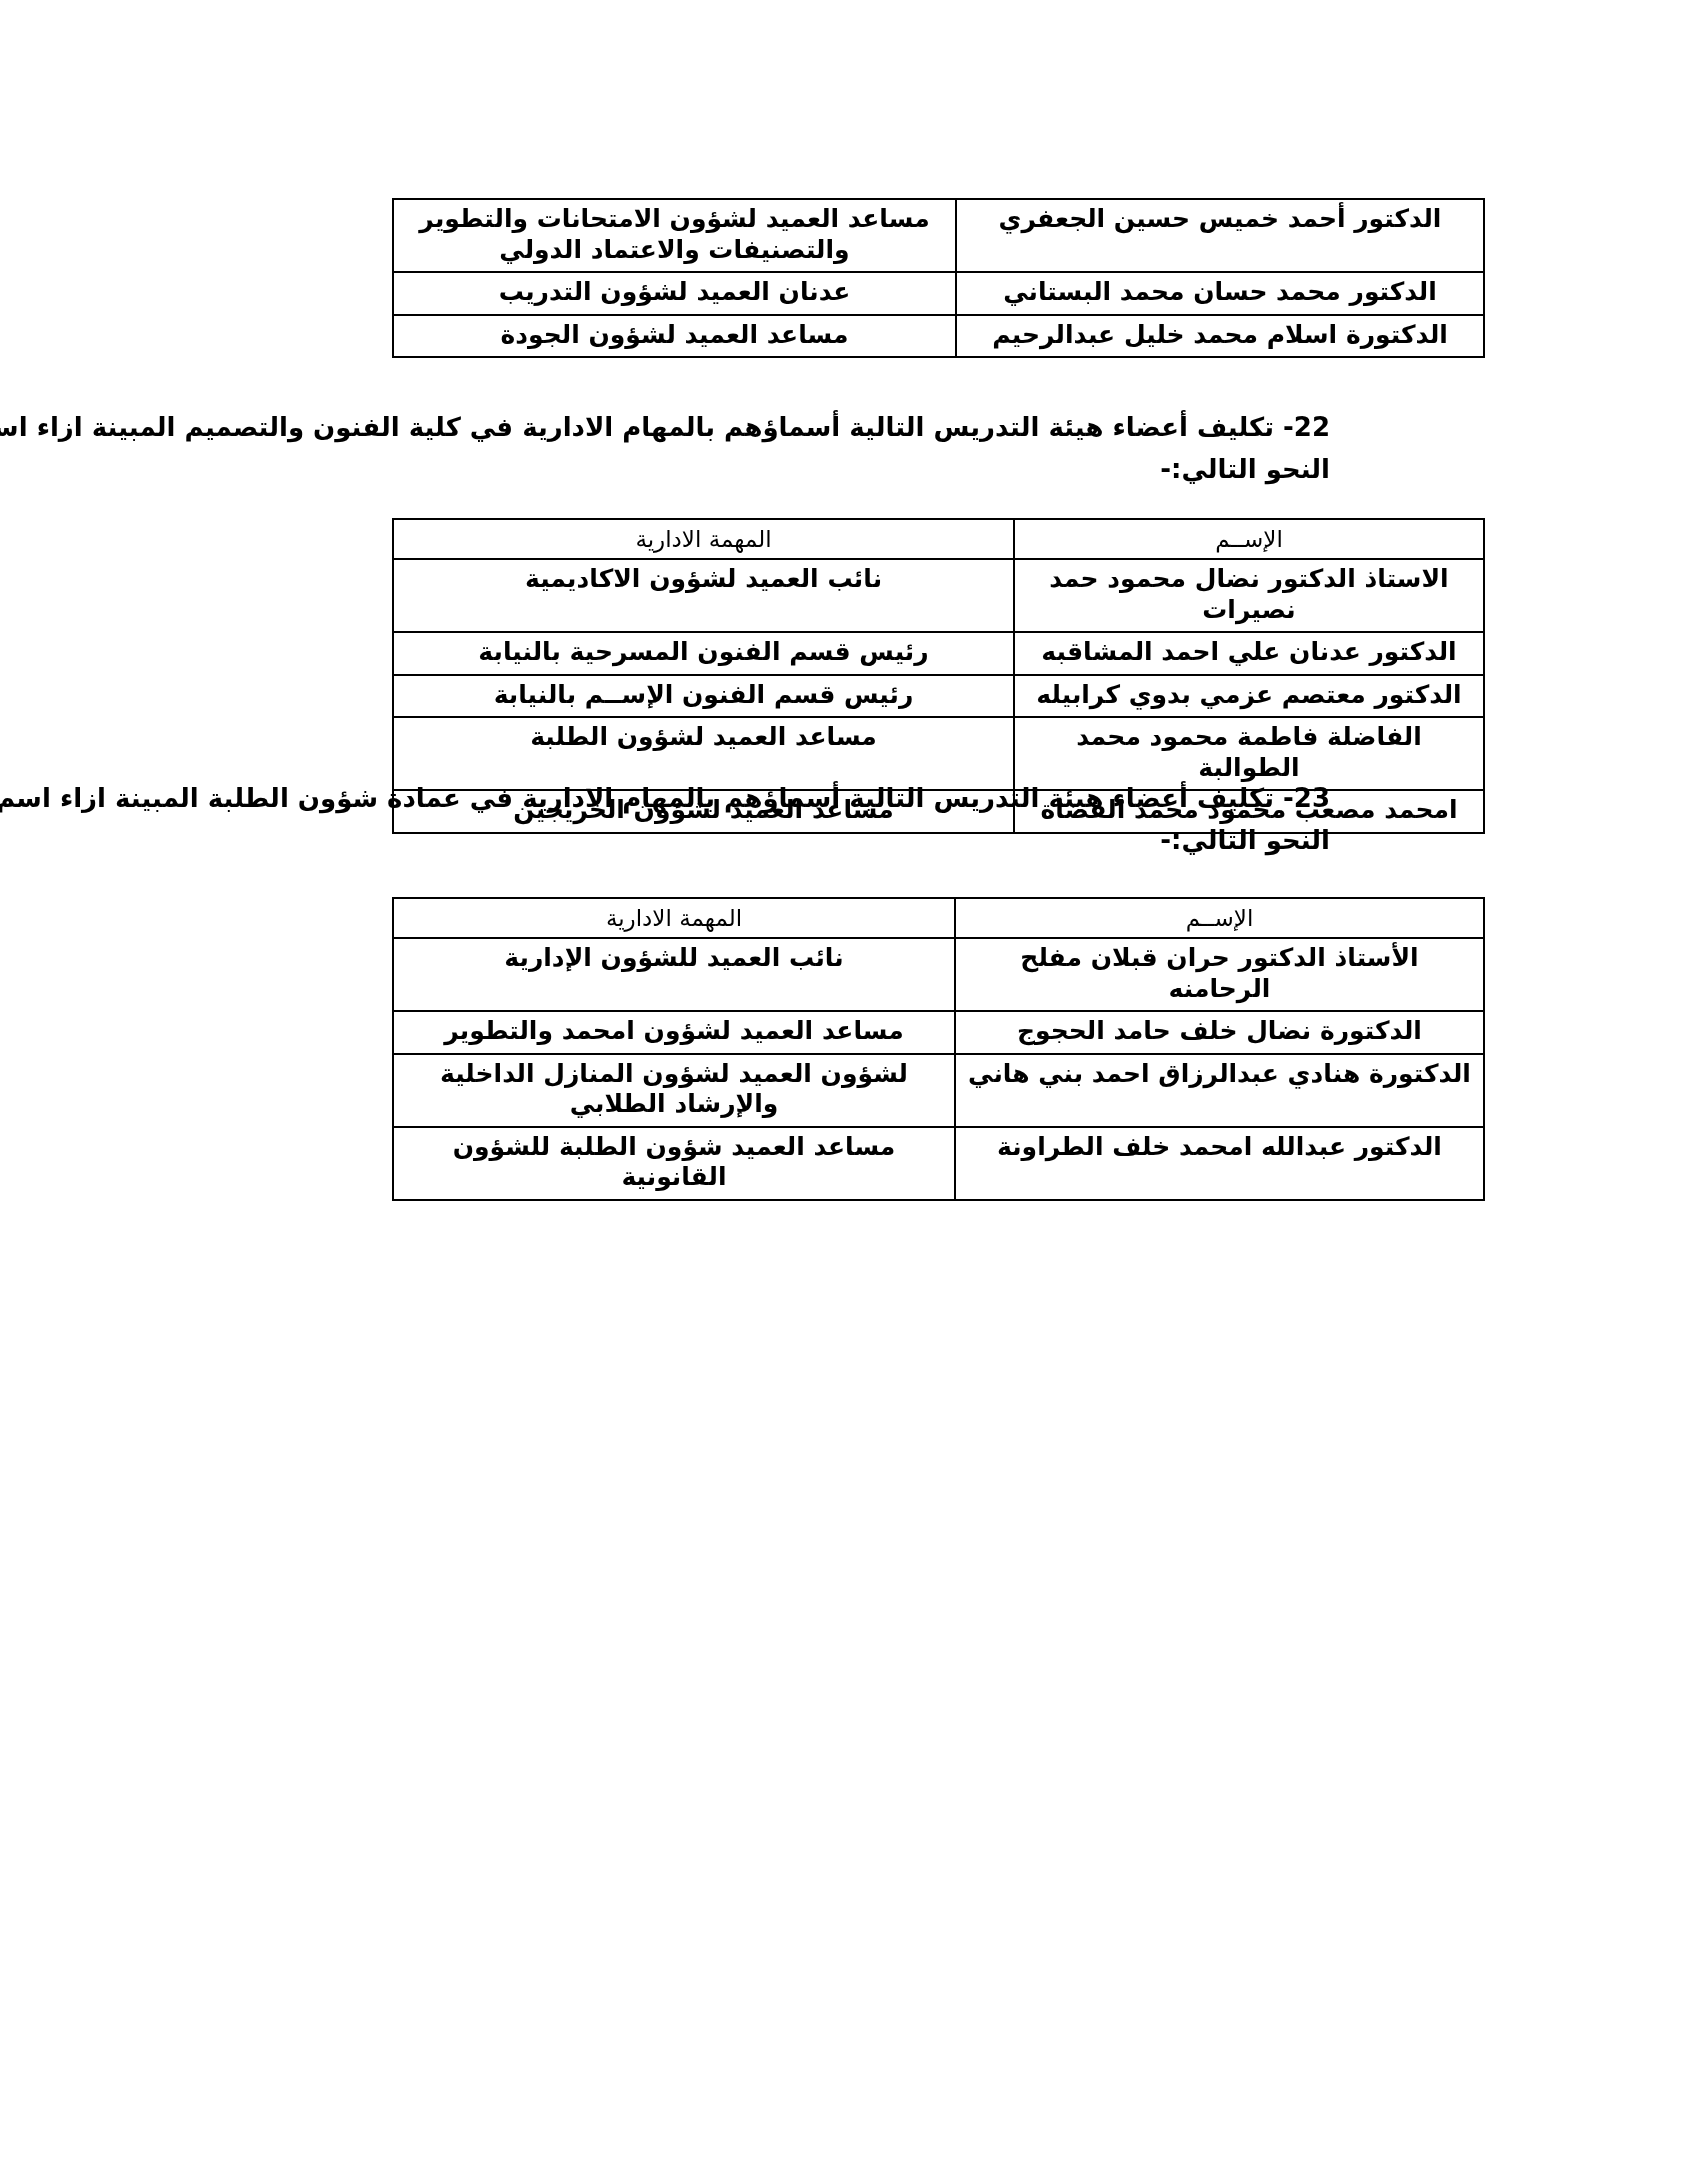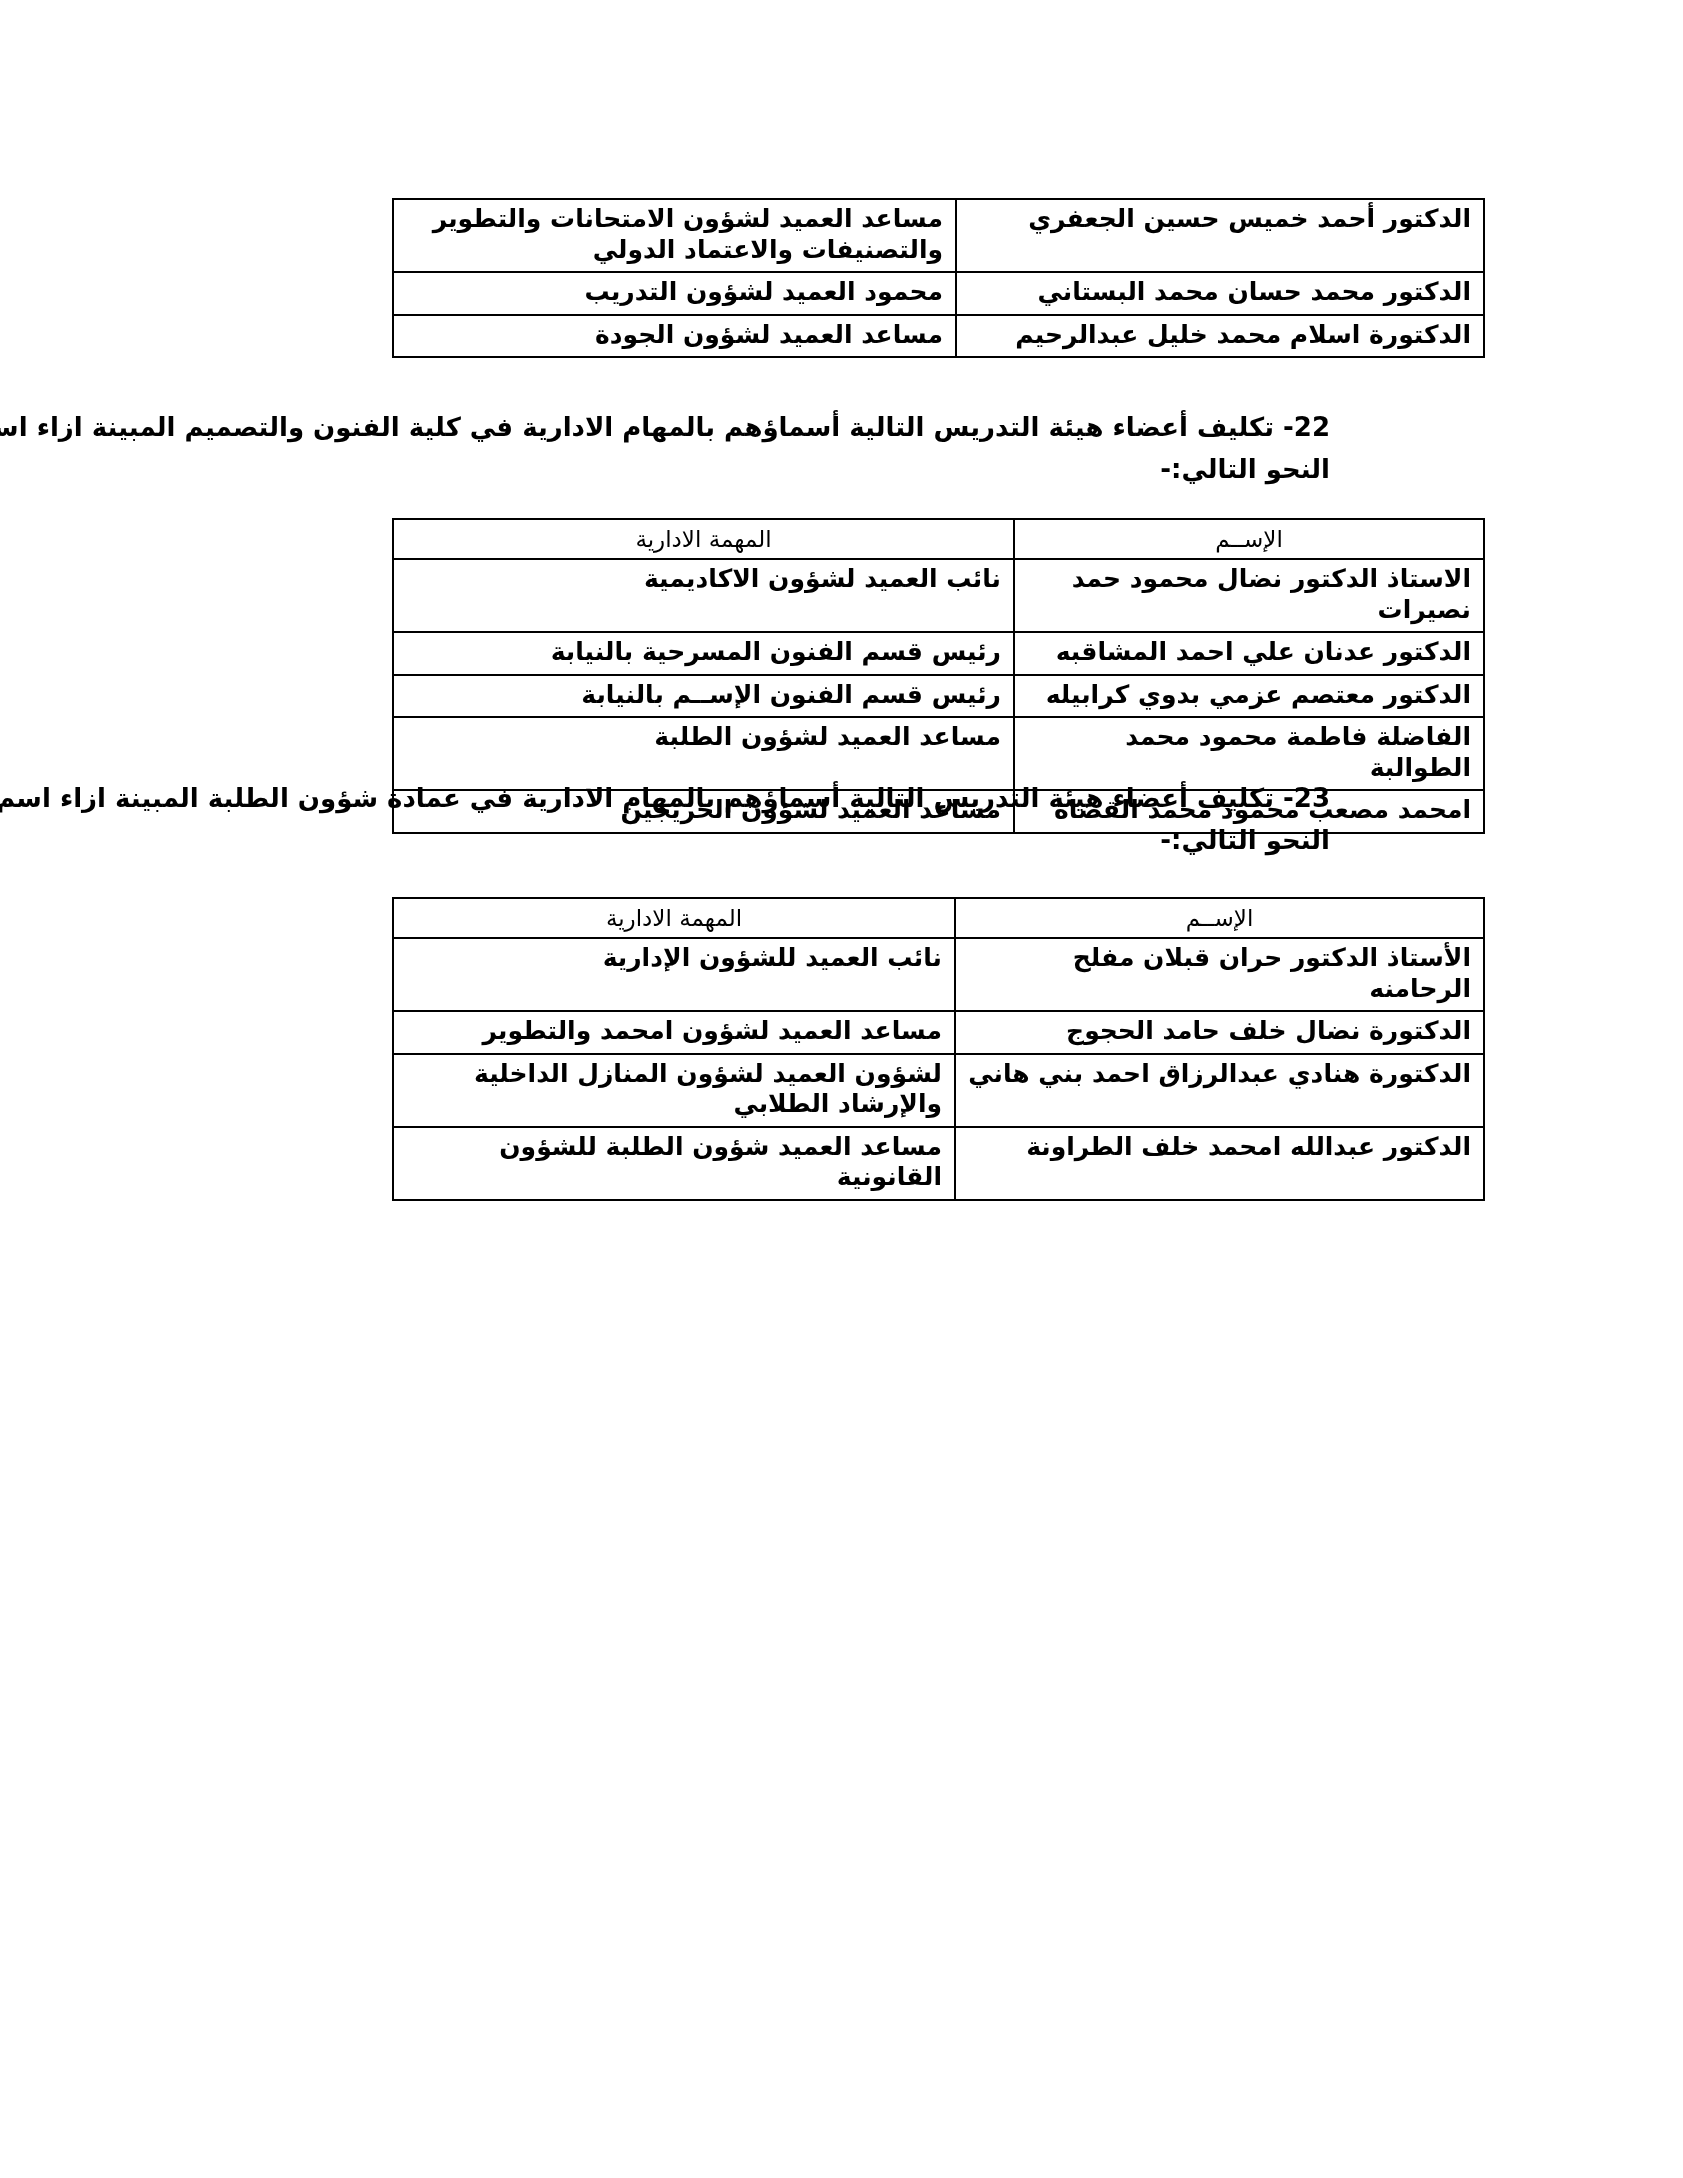--- a/index.html
+++ b/index.html
@@ -35,21 +35,21 @@
     font-weight: normal;
     font-size: 23px;
     text-align: center;
     padding: 4px 10px;
     height: 30px;
     vertical-align: middle;
   }
   table.assign-table td {
     font-weight: bold;
     font-size: 25px;
-    text-align: right;
+    text-align: center;
     vertical-align: top;
     padding: 4px 12px 6px 12px;
     line-height: 1.22;
     height: 30px;
   }
   #table-continuation { top: 198px; }
   #table-22 { top: 518px; }
   #table-23 { top: 897px; }
 
   .list-heading {
@@ -78,21 +78,21 @@
       <col style="width:528px">
       <col style="width:563px">
     </colgroup>
     <tbody>
         <tr>
           <td>الدكتور أحمد خميس حسين الجعفري</td>
           <td>مساعد العميد لشؤون الامتحانات والتطوير والتصنيفات والاعتماد الدولي</td>
         </tr>
         <tr>
           <td>الدكتور محمد حسان محمد البستاني</td>
-          <td>محمود العميد لشؤون التدريب</td>
+          <td>عدنان العميد لشؤون التدريب</td>
         </tr>
         <tr>
           <td>الدكتورة اسلام محمد خليل عبدالرحيم</td>
           <td>مساعد العميد لشؤون الجودة</td>
         </tr>
       </tbody>
   </table>
 
   <p id="heading-22" class="list-heading">
     <span class="h-line first">22- تكليف أعضاء هيئة التدريس التالية أسماؤهم بالمهام الادارية في كلية الفنون والتصميم المبينة ازاء اسم كل منهم وعلى</span><br>

